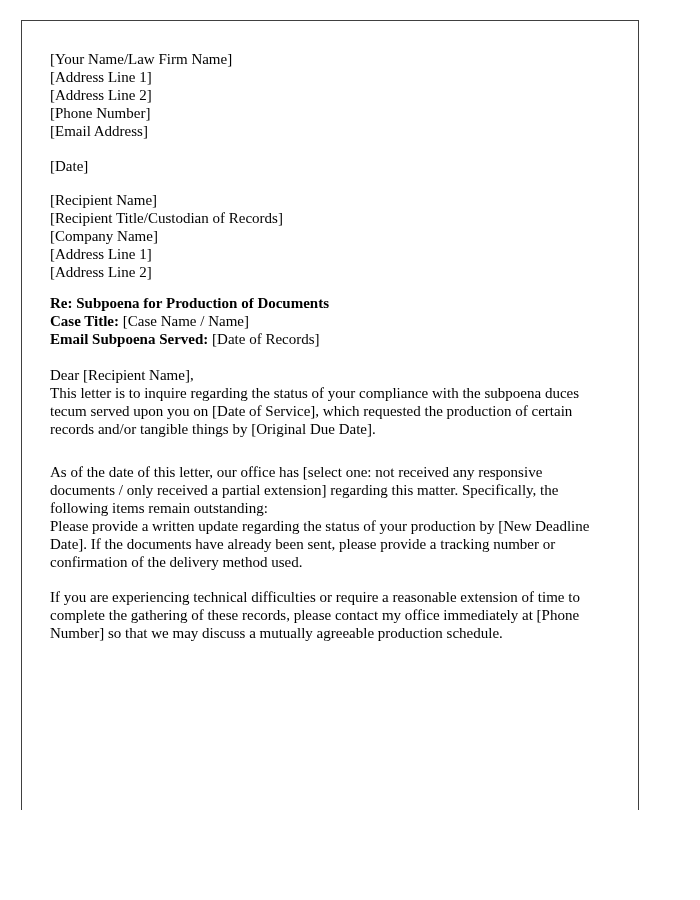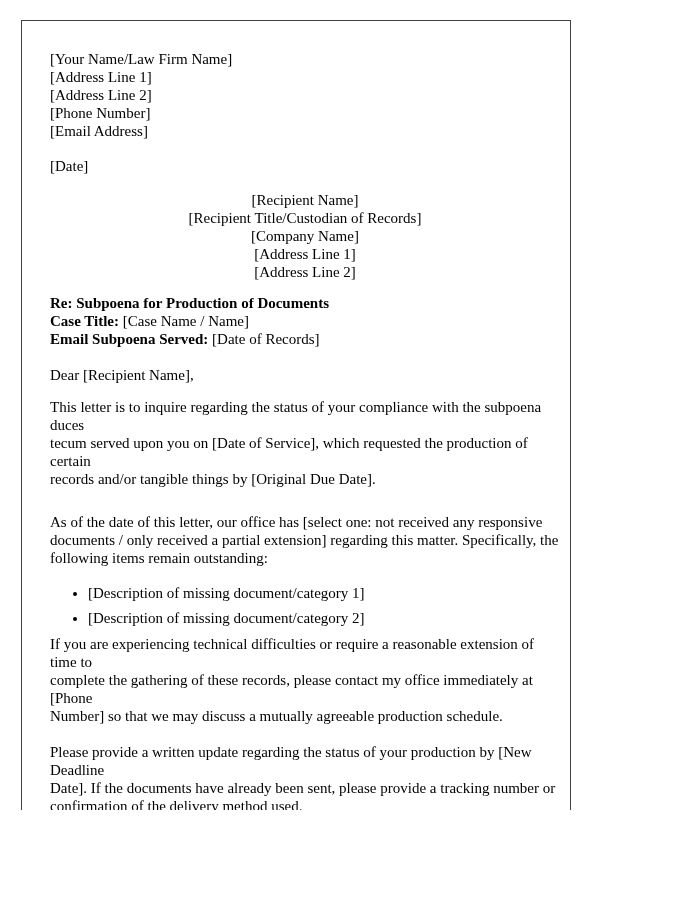--- a/index.html
+++ b/index.html
@@ -14,38 +14,38 @@
     font-family: "Liberation Serif", "DejaVu Serif", serif;
     font-size: 15px;
     line-height: 18px;
     color: #000000;
     overflow: hidden;
   }
   .doc-frame {
     position: absolute;
     left: 21px;
     top: 20px;
-    width: 550px;
+    width: 618px;
     height: 790px;
     box-sizing: border-box;
     border: 1px solid #404040;
     border-bottom: none;
     padding: 29px 10px 0 28px;
     overflow: hidden;
     background: #ffffff;
   }
   .block { margin: 0; }
   .pre { white-space: pre-line; }
   .bold { font-weight: bold; }
   .mb18 { margin-bottom: 18px; }
   .mb17 { margin-bottom: 17px; }
   .mb16 { margin-bottom: 16px; }
   .mb15 { margin-bottom: 25px; }
-  .mb14 { margin-bottom: 14px; }
-  .mb13 { margin-bottom: 13px; text-align: center; }
+  .mb14 { }
+  .mb13 { margin-bottom: 13px; }
   ul.items {
     margin: 17px 0 8px 0;
     padding: 0 0 0 38px;
     list-style-type: disc;
   }
   ul.items li { margin: 0 0 7px 0; }
 </style>
 </head>
 <body>
 
@@ -80,27 +80,23 @@
   <div class="block mb14">Dear [Recipient Name],</div>
 
   <p class="block pre mb15">This letter is to inquire regarding the status of your compliance with the subpoena duces
 tecum served upon you on [Date of Service], which requested the production of certain
 records and/or tangible things by [Original Due Date].</p>
 
   <p class="block pre">As of the date of this letter, our office has [select one: not received any responsive
 documents / only received a partial extension] regarding this matter. Specifically, the
 following items remain outstanding:</p>
 
-  <ul class="items">
-    <li>[Description of missing document/category 1]</li>
-    <li>[Description of missing document/category 2]</li>
-  </ul>
+
+  <p class="block pre mb17">Please provide a written update regarding the status of your production by [New Deadline
+Date]. If the documents have already been sent, please provide a tracking number or
+confirmation of the delivery method used.</p>
 
   <p class="block pre mb18">If you are experiencing technical difficulties or require a reasonable extension of time to
 complete the gathering of these records, please contact my office immediately at [Phone
 Number] so that we may discuss a mutually agreeable production schedule.</p>
 
-  <p class="block pre mb17">Please provide a written update regarding the status of your production by [New Deadline
-Date]. If the documents have already been sent, please provide a tracking number or
-confirmation of the delivery method used.</p>
-
 
 </div>
 
 </body></html>

